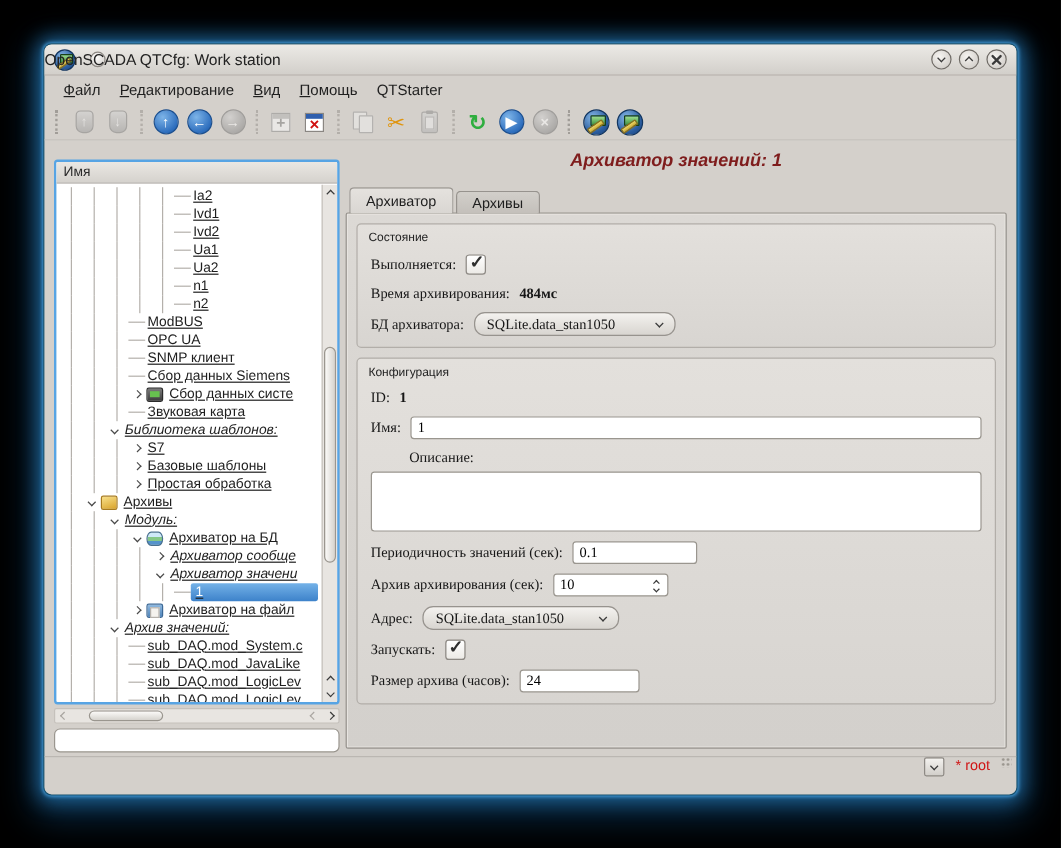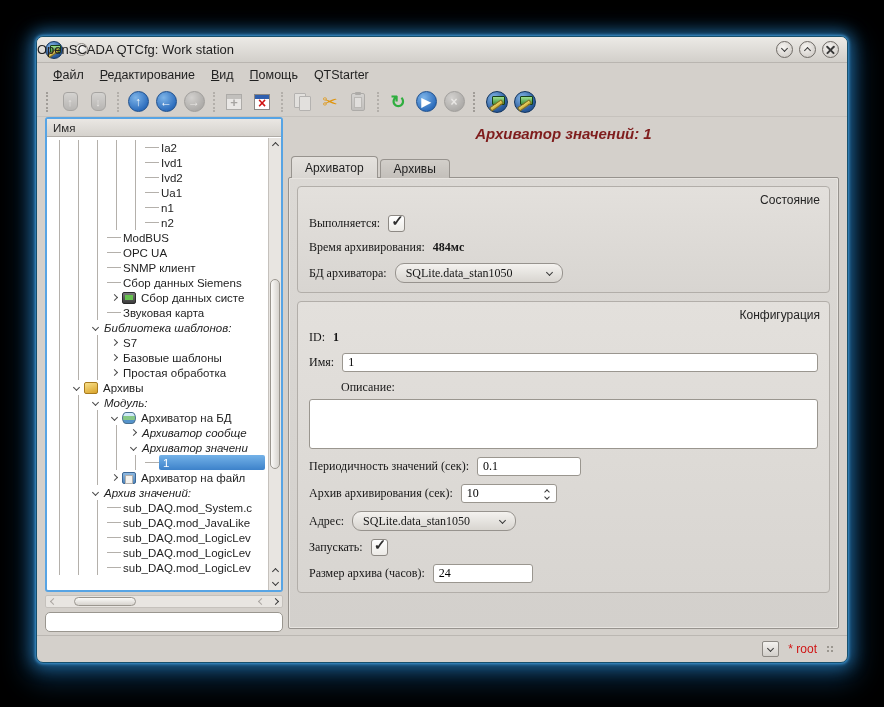--- a/index.html
+++ b/index.html
@@ -86,26 +86,26 @@
   .refresh{color:#2fae3f;font-size:18px;font-weight:bold;}
 
   
   .main{flex:1;display:flex;padding:0 8px;min-height:0;}
   .left-pane{width:238px;flex:none;display:flex;flex-direction:column;min-height:0;padding-bottom:3px;}
   .splitter{width:5px;flex:none;}
   .right-pane{flex:1;display:flex;flex-direction:column;min-height:0;min-width:0;}
 
   
   .tree-frame{flex:1;border:2px solid #57a4e4;border-radius:3px;background:#fff;
-    display:flex;flex-direction:column;min-height:0;overflow:hidden;position:relative;}
+    display:flex;flex-direction:column;min-height:0;overflow:hidden;position:relative;margin-top:16px;}
   .tree-header{height:18px;flex:none;background:linear-gradient(#eae7e3,#d5d2cd);
     border-bottom:1px solid #aeaaa5;font-size:11.5px;color:#2a2a2a;display:flex;
     align-items:center;padding:0 6px;}
   .tree-body{flex:1;overflow:hidden;padding:3px 16px 0 3px;}
-  .tree-row{height:15px;display:flex;align-items:center;font-size:11.5px;color:#1e1e1e;white-space:nowrap;}
+  .tree-row{height:15px;display:flex;align-items:center;font-size:11.5px;color:#1e1e1e;white-space:nowrap;text-decoration:underline;}
   .guide{width:19px;flex:none;align-self:stretch;
     background:linear-gradient(#b4b0ab,#b4b0ab) 9px 0/1px 100% no-repeat;}
   .node{width:14px;flex:none;align-self:stretch;display:flex;align-items:center;justify-content:center;}
   .node.dash{background:linear-gradient(#b4b0ab,#b4b0ab) 0 50%/100% 1px no-repeat;}
   .texp{width:5px;height:5px;border-right:1.4px solid #4a4a4a;border-bottom:1.4px solid #4a4a4a;}
   .texp.closed{transform:rotate(-45deg);}
   .texp.open{transform:rotate(45deg);}
   .ti{width:14px;height:12px;margin:0 3px 0 1px;flex:none;position:relative;}
   .ti-system{background:linear-gradient(#7a7a7a,#3c3c3c);border:1px solid #2a2a2a;border-radius:2px;}
   .ti-system::before{content:"";position:absolute;left:2px;top:2px;right:2px;height:5px;background:#67c24f;}
@@ -143,21 +143,21 @@
   .tabs{display:flex;align-items:flex-end;padding-left:3px;height:22px;flex:none;position:relative;z-index:2;}
   .tab{border:1px solid #97938e;border-bottom:none;border-radius:4px 4px 0 0;padding:0 13px;
     font-size:12px;color:#1f1f1f;display:flex;align-items:center;}
   .tab.active{background:linear-gradient(#e5e2de,#d9d6d2);height:22px;}
   .tab.inactive{background:linear-gradient(#d2cfca,#c3bfba);height:19px;margin-left:2px;}
   .tab-panel{flex:1;border:1px solid #97938e;border-radius:2px;margin:-1px 0 6px;
     background:linear-gradient(#dcd9d5,#d3d0cc);box-shadow:inset 0 0 0 1px #e7e4e0;
     padding:8px;display:flex;flex-direction:column;gap:8px;min-height:0;}
   .groupbox{border:1px solid #b2aea9;border-radius:4px;flex:none;
     background:linear-gradient(#e3e0dc,#d8d5d1);padding:4px 9px 9px;}
-  .group-title{text-align:right;font-size:12px;color:#242424;margin:2px 0 3px;}
+  .group-title{text-align:left;font-size:10px;color:#242424;margin:2px 0 3px;}
   .frow{display:flex;align-items:center;margin:8px 2px 0;font-size:12px;color:#161616;gap:8px;font-family:Liberation Serif, serif;}
   .b{font-weight:bold;}
   .text-input{height:19px;border:1px solid #9a968f;border-radius:3px;background:#fff;
     font-size:12px;padding:0 5px;outline:none;font-family:inherit;}
   .wide{flex:1;min-width:0;}
   .w104{width:104px;}
   .w100{width:100px;}
   .desc-area{display:block;width:calc(100% - 4px);height:50px;margin:4px 2px 0;
     border:1px solid #9a968f;border-radius:3px;background:#fff;resize:none;outline:none;
     font-family:inherit;font-size:12px;padding:2px 5px;}
@@ -173,22 +173,22 @@
     font-size:12px;padding:0 5px;font-family:inherit;}
   .spin-arrows{width:14px;display:flex;flex-direction:column;align-items:center;gap:3px;padding-right:3px;}
   .spin-arrows .chev{width:4px;height:4px;border-width:0 1.4px 1.4px 0;border-style:solid;border-color:#3a3a3a;}
   .checkbox{width:17px;height:17px;background:linear-gradient(#fff,#eceae6);
     border:1px solid #8d8984;border-radius:3px;position:relative;flex:none;}
   .checkbox .tick{display:none;}
   .checkbox.checked .tick{display:block;position:absolute;left:2px;top:-4px;font-size:15px;
     font-weight:bold;color:#2e2e2e;}
 
   
-  .statusbar{height:27px;flex:none;border-top:1px solid #bbb7b2;display:flex;align-items:center;
-    justify-content:flex-end;padding:0 12px;gap:9px;}
+  .statusbar{height:32px;flex:none;border-top:1px solid #bbb7b2;display:flex;align-items:flex-start;
+    justify-content:flex-end;padding:0 4px;gap:9px;}
   .status-combo{width:17px;height:16px;background:linear-gradient(#f4f2ef,#d2cfca);
     border:1px solid #8d8984;border-radius:2px;display:flex;align-items:center;justify-content:center;}
   .status-user{font-size:12px;color:#d01414;}
   .grip{width:9px;height:9px;background-image:radial-gradient(#9a968f 1px,transparent 1.2px);
     background-size:4px 4px;}
 </style>
 </head>
 <body>
 
 <div class="window">
@@ -320,20 +320,29 @@
               <span class="node dash"></span>
               <span class="lbl">Ua1</span>
             </div>
             <div class="tree-row">
               <span class="guide"></span>
               <span class="guide"></span>
               <span class="guide"></span>
               <span class="guide"></span>
               <span class="guide"></span>
               <span class="node dash"></span>
+              <span class="lbl">Ua2</span>
+            </div>
+            <div class="tree-row">
+              <span class="guide"></span>
+              <span class="guide"></span>
+              <span class="guide"></span>
+              <span class="guide"></span>
+              <span class="guide"></span>
+              <span class="node dash"></span>
               <span class="lbl">n1</span>
             </div>
             <div class="tree-row">
               <span class="guide"></span>
               <span class="guide"></span>
               <span class="guide"></span>
               <span class="guide"></span>
               <span class="guide"></span>
               <span class="node dash"></span>
               <span class="lbl">n2</span>

